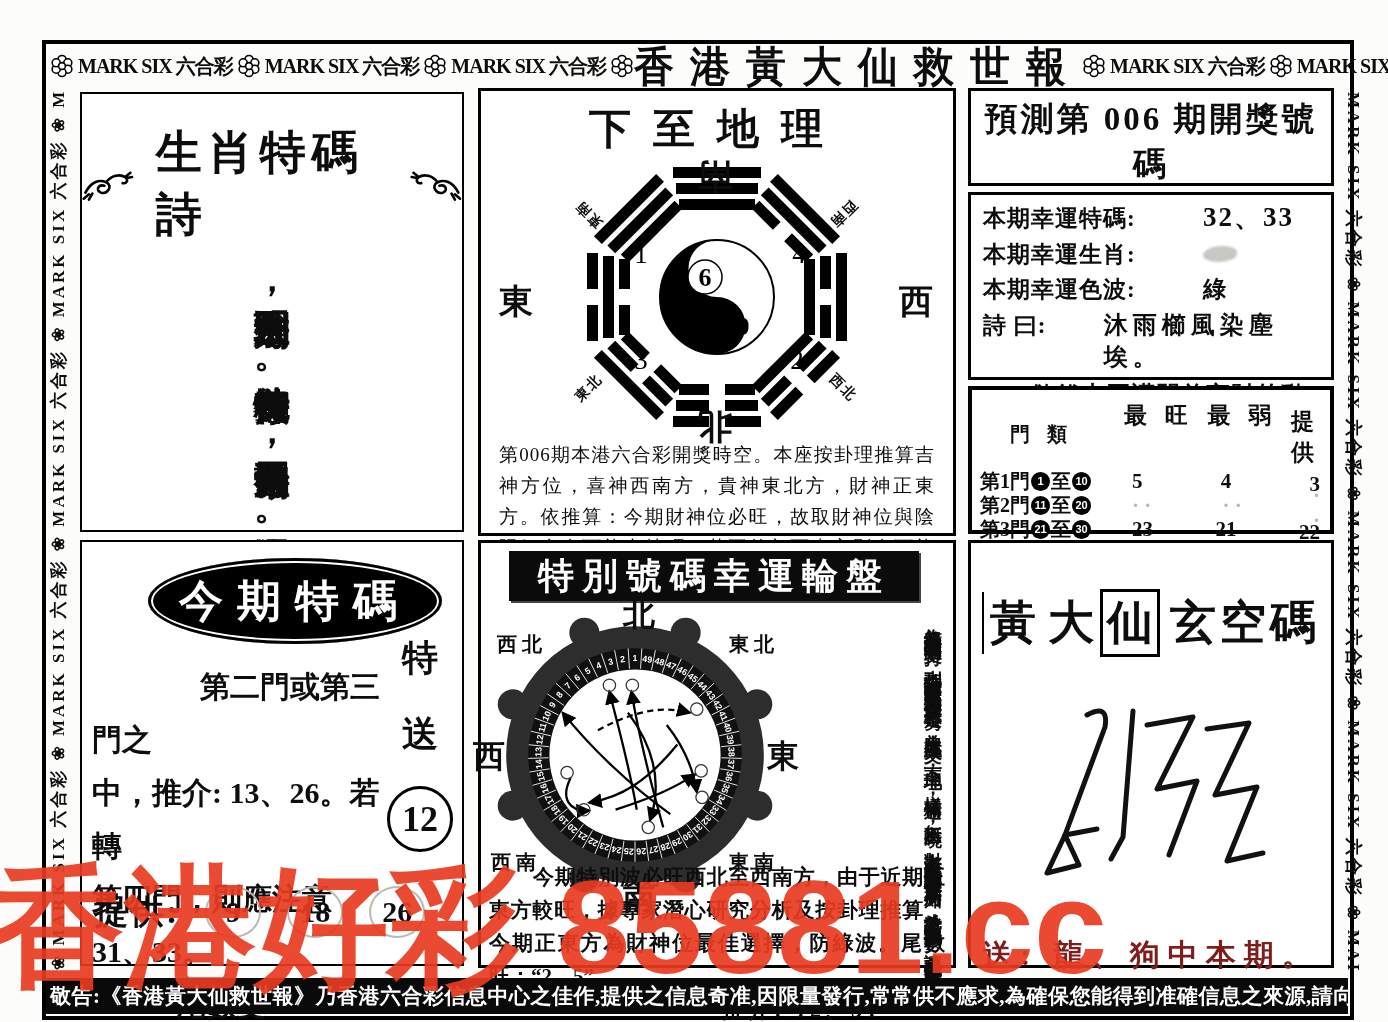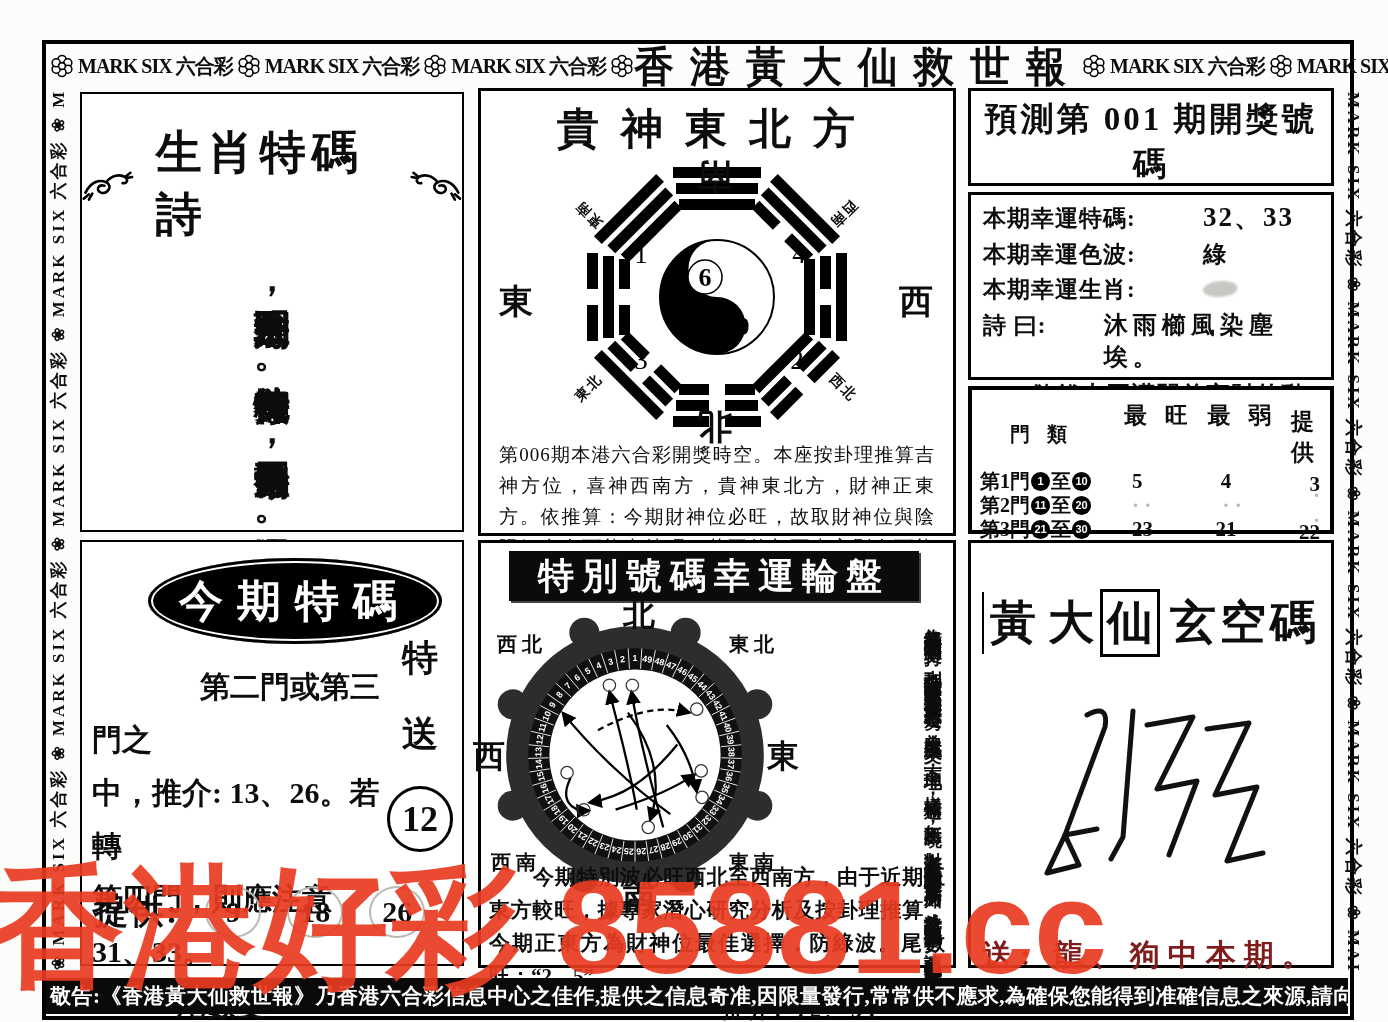--- a/index.html
+++ b/index.html
@@ -198,21 +198,21 @@
           <use href="#dragon"></use>
         </svg>
     </div>
     <div class="poem-body"><span>刻舟求劍理不明，</span>
 <span>守株待兔費神情。</span>
 <span>四體不勤常逸待，</span>
 <span>坐失良機皆無憑。</span></div>
   </div>
 
   <div class="box" style="left:478px;top:88px;width:478px;height:448px;">
-    <div class="panel-title">貴神東北方</div>
+    <div class="panel-title">下至地理</div>
     <div class="taiji-wrap">
       <svg id="taiji-svg" width="472" height="282" viewBox="0 0 472 282">
 
         <circle cx="236" cy="140" r="57" fill="#fff" stroke="#000" stroke-width="2"></circle>
         <path d="M236,83 A57,57 0 0 0 236,197 A28.5,28.5 0 0 0 236,140 A28.5,28.5 0 0 1 236,83 Z" fill="#000"></path>
         <circle cx="224" cy="120" r="17" fill="#fff" stroke="#000" stroke-width="1.5"></circle>
         <text x="224" y="129" font-size="26" font-weight="bold" text-anchor="middle" fill="#000">6</text>
         <text x="262" y="178" font-size="26" font-weight="bold" text-anchor="middle" fill="#000">9</text>
 
         <text x="160" y="106" font-size="27" text-anchor="middle">1</text>
@@ -279,44 +279,44 @@
       <div class="taiji-dir" style="left:418px;top:122px;">西</div>
       <div class="taiji-corner" style="left:92px;top:48px;transform:rotate(-135deg);">東南</div>
       <div class="taiji-corner" style="left:346px;top:48px;transform:rotate(135deg);">西南</div>
       <div class="taiji-corner" style="left:92px;top:222px;transform:rotate(-45deg);">東北</div>
       <div class="taiji-corner" style="left:346px;top:222px;transform:rotate(45deg);">西北</div>
     </div>
     <div class="taiji-body">第006期本港六合彩開獎時空。本座按卦理推算吉神方位，喜神西南方，貴神東北方，財神正東方。依推算：今期財神位必旺，故取財神位與陰陽組合有可能中特碼，若再兼顧西南方則有可能中三連碼。</div>
   </div>
 
   <div class="box" style="left:968px;top:88px;width:366px;height:98px;">
-    <div class="pred-title">預測第 001 期開獎號碼</div>
+    <div class="pred-title">預測第 006 期開獎號碼</div>
     <div class="pred-row">
       <span class="num-circ">2</span>
       <span class="num-circ">6</span>
       <span class="num-circ">18</span>
       <span class="num-circ">30</span>
       <span class="num-circ">37</span>
       <span class="num-circ">44</span>
       <span class="num-circ">48</span>
     </div>
   </div>
 
   <div class="box" style="left:968px;top:192px;width:366px;height:188px;">
     <div class="lucky-row">
       <span class="lucky-label">本期幸運特碼:</span>
       <span class="lucky-value">32、33</span>
     </div>
     <div class="lucky-row">
+      <span class="lucky-label">本期幸運生肖:</span>
+      <span class="smudge"></span>
+    </div>
+    <div class="lucky-row">
       <span class="lucky-label">本期幸運色波:</span>
       <span class="lucky-value" style="font-size:23px">綠</span>
-    </div>
-    <div class="lucky-row">
-      <span class="lucky-label">本期幸運生肖:</span>
-      <span class="smudge"></span>
     </div>
     <div class="lucky-row">
       <span class="lucky-label" style="width:130px">詩 曰:</span>
       <span class="lucky-value" style="font-size:24px;letter-spacing:5px">沐雨櫛風染塵埃。</span>
     </div>
     <div class="lucky-footer">欲錢去買護門兼守財的動物。</div>
   </div>
 
   <div class="box" style="left:968px;top:386px;width:366px;height:148px;border-width:4px;">
     <div class="gtable">

